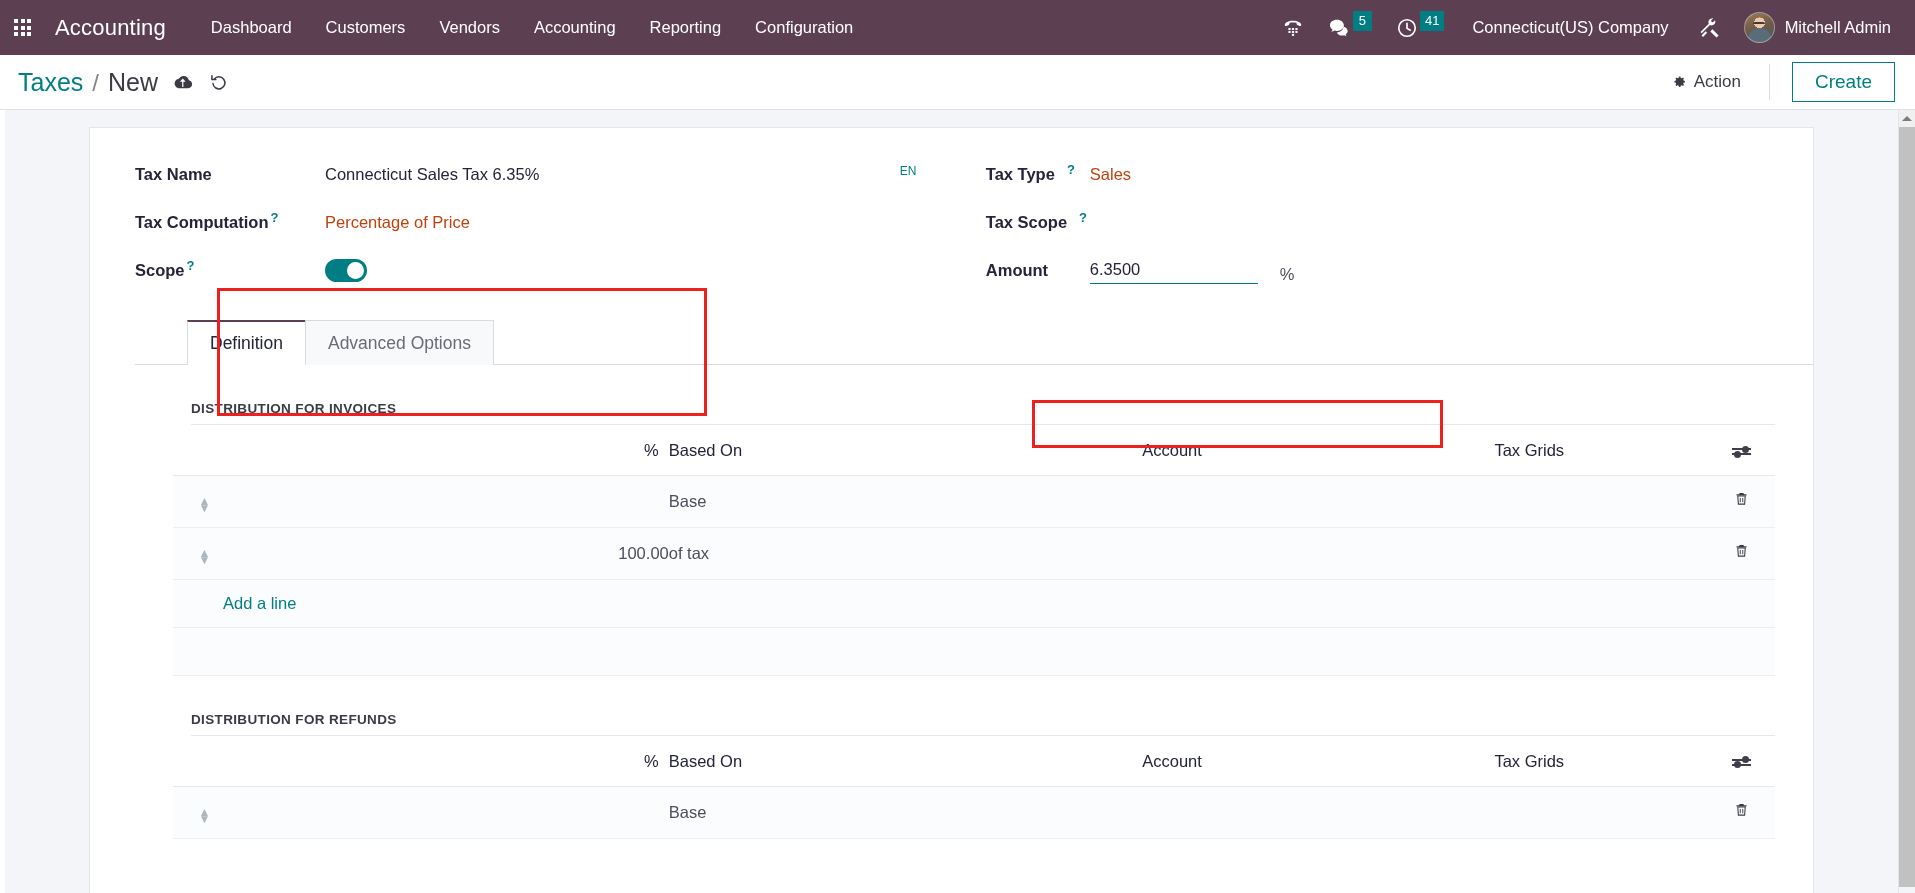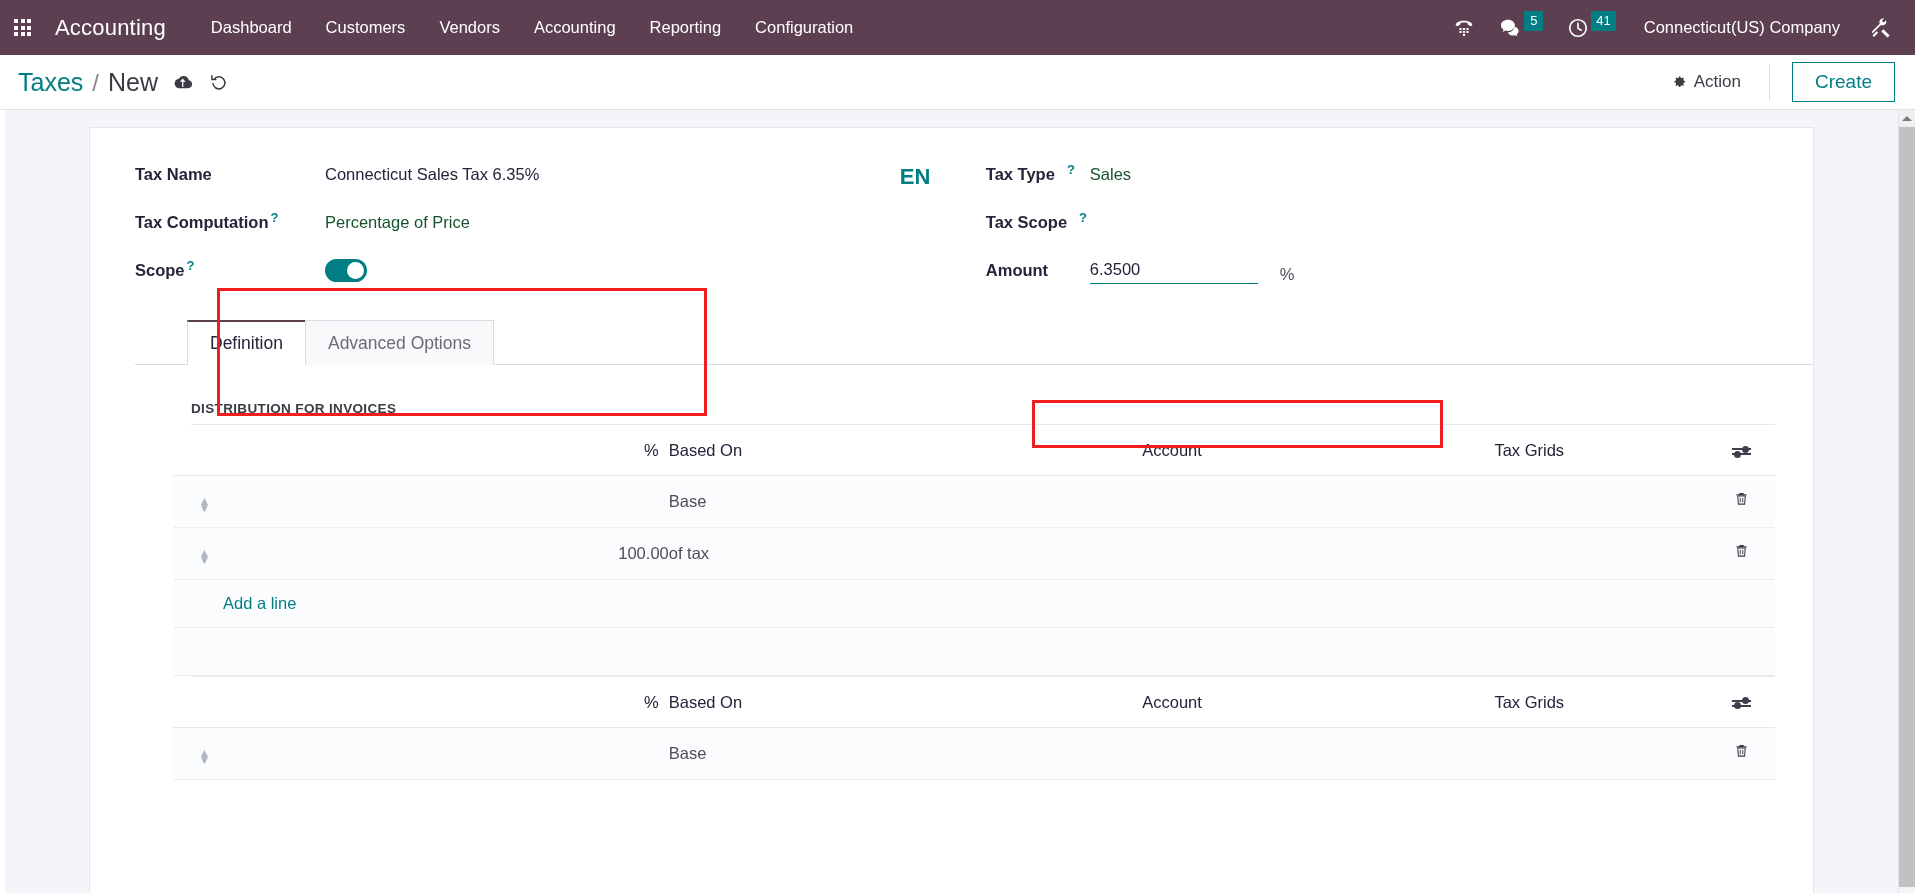--- a/index.html
+++ b/index.html
@@ -220,30 +220,30 @@
   }
   .tip {
     color: #017e84;
     font-size: 13px;
     position: relative;
     top: -3px;
     cursor: pointer;
   }
   .f-value {
     font-size: 16.5px;
-    color: #14532d;
+    color: #c2410c;
   }
   .f-value.dark { color: #24243a; }
 
   
   .right-inner { display: flex; align-items: flex-start; }
   .lang-tag {
-    font-size: 22px;
+    font-size: 12px;
     color: #017e84;
-    font-weight: bold;
+    font-weight: normal;
     width: 86px;
     flex: 0 0 86px;
     padding-top: 14px;
     text-align: left;
     cursor: pointer;
   }
   .right-fields { flex: 1 1 auto; }
   .r-label {
     font-size: 16.5px;
     color: #24243a;
@@ -525,20 +525,24 @@
 
     <div class="nav-icon-btn">
       <svg width="25" height="24" viewBox="0 0 24 24">
         <path d="M14.5 2.6c-2 0-3.6 1.6-3.6 3.6 0 .6.1 1.1.4 1.6L3 16.1l1.2 1.2 8.3-8.3c.5.3 1.1.4 1.7.4 2 0 3.6-1.6 3.6-3.6 0-.5-.1-1-.3-1.5l-1.9 1.9-1.6-.3-.3-1.6 1.9-1.9c-.4-.1-.8-.2-1.2-.2z" fill="#ffffff"></path>
         <path d="M19 21.6l2.1-2.1-6.2-6.2-2.1 2.1 6.2 6.2z" fill="#ffffff"></path>
         <path d="M6.6 3.1L3.1 6.6l1.8 5.3 2.6-2.6 8 8 1.7-1.7-8-8 2.6-2.6L6.6 3.1z" fill="#ffffff" opacity=".0"></path>
         <path d="M4 19.4l4.1-4.1 1.5 1.5L5.5 21 4 19.4z" fill="#ffffff"></path>
       </svg>
     </div>
 
+    <div class="user-block">
+      <span class="avatar"></span>
+      <span class="user-name">Mitchell Admin</span>
+    </div>
   </div>
 </div>
 
 <div class="control-panel">
 
   <div class="breadcrumb">
     <span class="bc-root">Taxes</span>
     <span class="bc-sep">/</span>
     <span class="bc-current">New</span>
   </div>
@@ -711,20 +715,21 @@
                 </td>
               </tr>
               <tr class="filler-row">
                 <td colspan="6"></td>
               </tr>
             </tbody>
           </table>
         </div>
 
         <div class="section">
+          <div class="sec-title">DISTRIBUTION FOR REFUNDS</div>
           <div class="sec-rule"></div>
 
           <table class="o2m">
             <thead>
               <tr>
                 <th class="th-handle"></th>
                 <th class="th-pct">%</th>
                 <th class="th-based">Based On</th>
                 <th class="th-acct">Account</th>
                 <th class="th-grid">Tax Grids</th>

